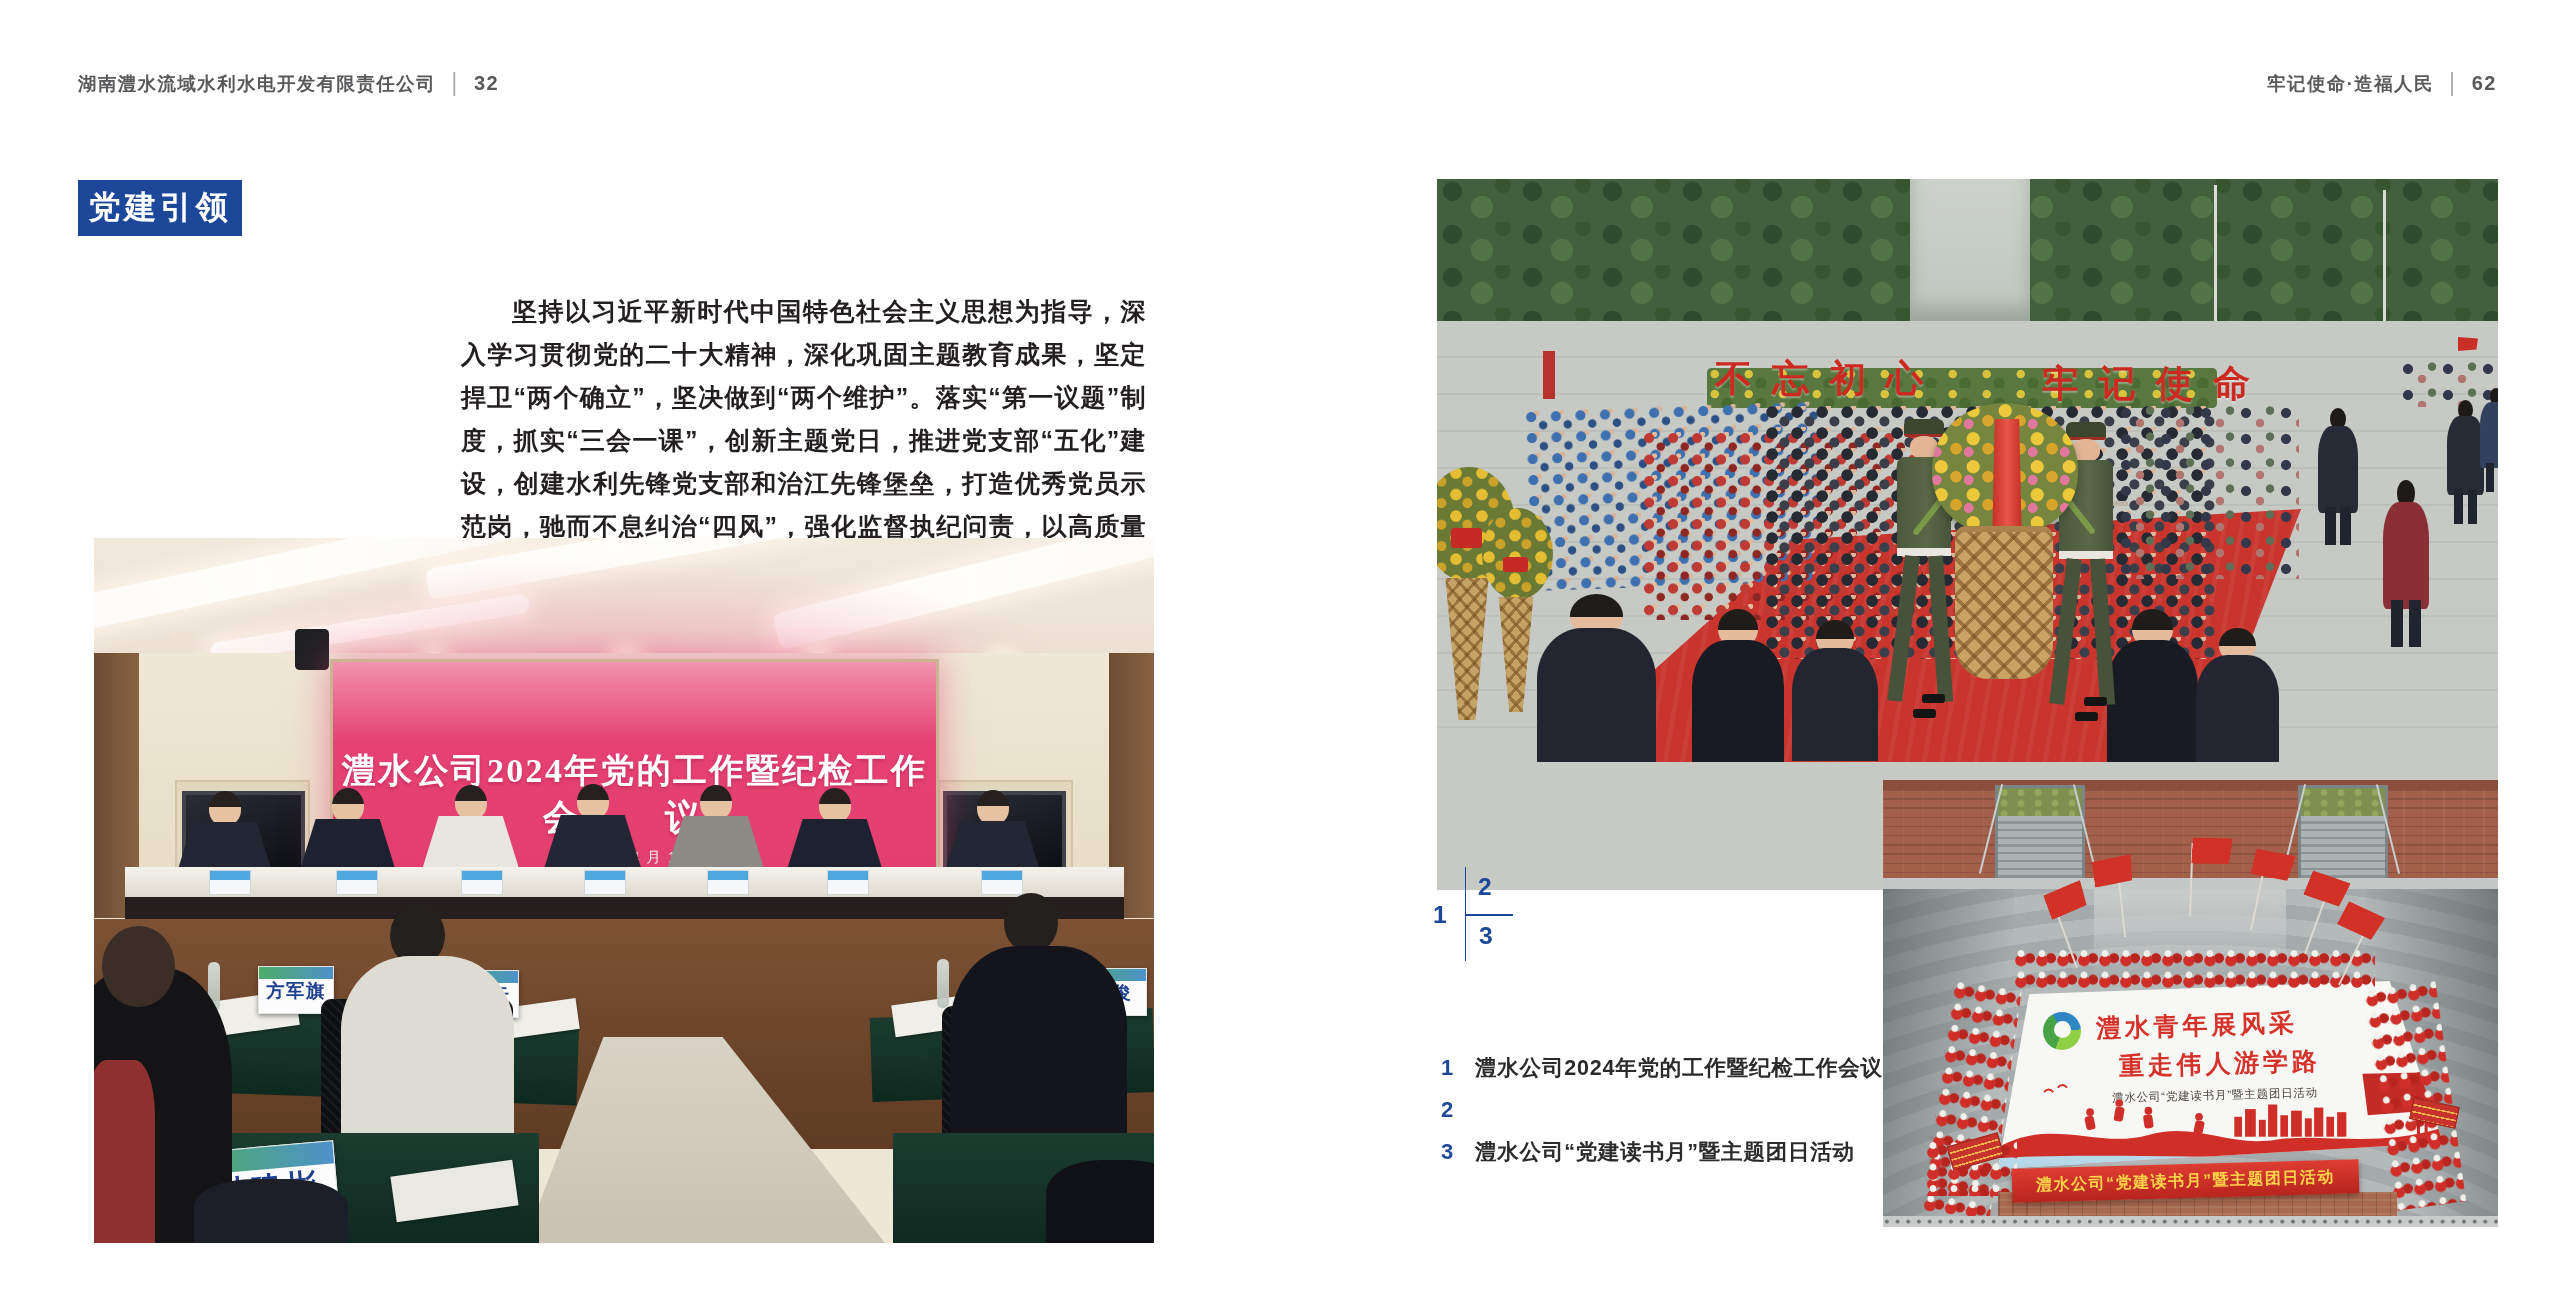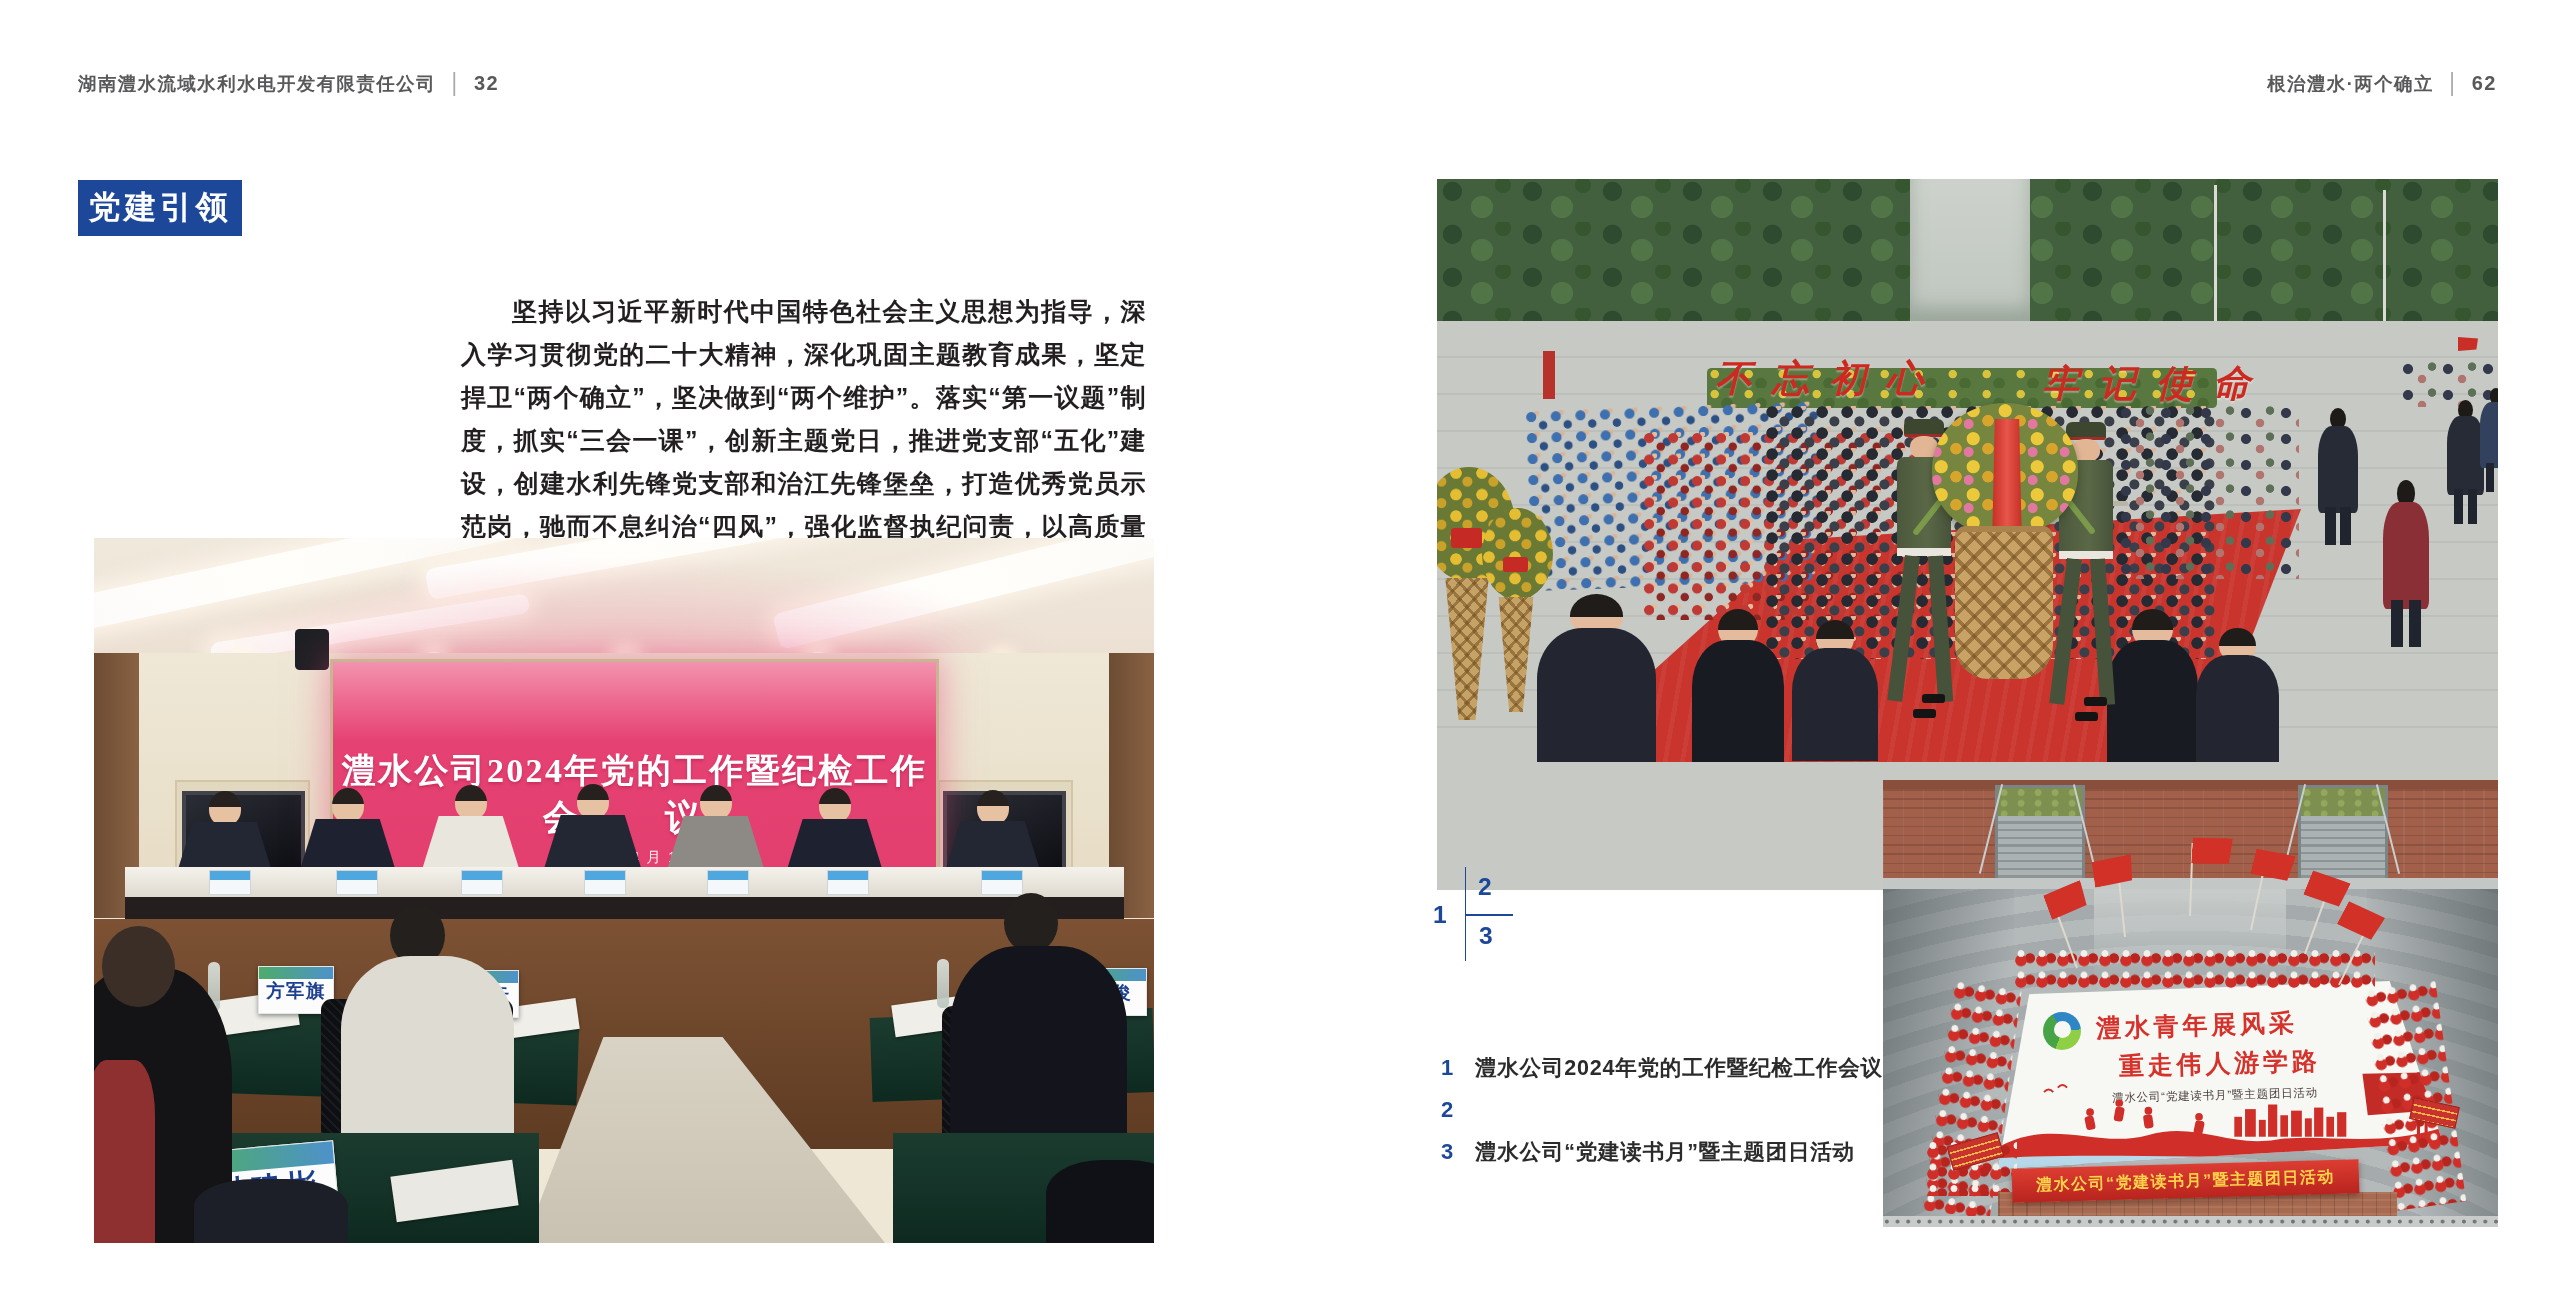--- a/index.html
+++ b/index.html
@@ -21,21 +21,21 @@
          display:flex;align-items:center;justify-content:center;}
 
   
   .intro{position:absolute;left:461px;top:290px;width:685px;margin:0;
          font-size:25px;line-height:43px;color:#231f20;font-weight:600;
          text-align:justify;text-indent:51px;letter-spacing:0.4px;}
 
   
   .photo{position:absolute;overflow:hidden;}
   .photo1{left:78px;top:522px;width:1060px;height:705px;background:#efe7d6;}
-  .photo2{left:1437px;top:179px;width:1061px;height:711px;background:#c6c9c4;font-style:italic;}
+  .photo2{left:1437px;top:179px;width:1061px;height:711px;background:#c6c9c4;}
   .photo3{left:1883px;top:780px;width:615px;height:447px;background:#b4b9ba;}
 
   
   .p1-ceiling{left:0;top:0;width:1060px;height:134px;background:linear-gradient(180deg,#efe9dc,#ecdfd2);}
   .p1-lightbar{background:linear-gradient(90deg,rgba(255,255,255,.85),#fffefb 45%,rgba(255,255,255,.8));
                border-radius:9.2px;box-shadow:0 0 20px 7.7px rgba(255,246,235,.85);}
   .p1-ceilglow{left:0;top:0;width:1060px;height:134px;
                background:radial-gradient(ellipse at 50% 115%,rgba(242,130,160,.5),transparent 62%);}
   .p1-spot{width:20px;height:9.2px;border-radius:50%;background:#fffdf6;
            box-shadow:0 0 15.4px 7px rgba(255,248,230,.9);}
@@ -237,21 +237,21 @@
 <body>
 
 <div class="spread">
 
   <div class="hdr hdr-left">
     <span>湖南澧水流域水利水电开发有限责任公司</span>
     <span class="sep">|</span>
     <span class="pg">32</span>
   </div>
   <div class="hdr hdr-right">
-    <span>根治澧水·两个确立</span>
+    <span>牢记使命·造福人民</span>
     <span class="sep">|</span>
     <span class="pg">62</span>
   </div>
 
   <div class="badge">党建引领</div>
 
   <p class="intro">坚持以习近平新时代中国特色社会主义思想为指导，深入学习贯彻党的二十大精神，深化巩固主题教育成果，坚定捍卫“两个确立”，坚决做到“两个维护”。落实“第一议题”制度，抓实“三会一课”，创新主题党日，推进党支部“五化”建设，创建水利先锋党支部和治江先锋堡垒，打造优秀党员示范岗，驰而不息纠治“四风”，强化监督执纪问责，以高质量党建引领保障公司各项事业高质量发展。</p>
 
   <figure class="photo photo1" style="margin:16px;">
     <div class="abs p1-ceiling"></div>

